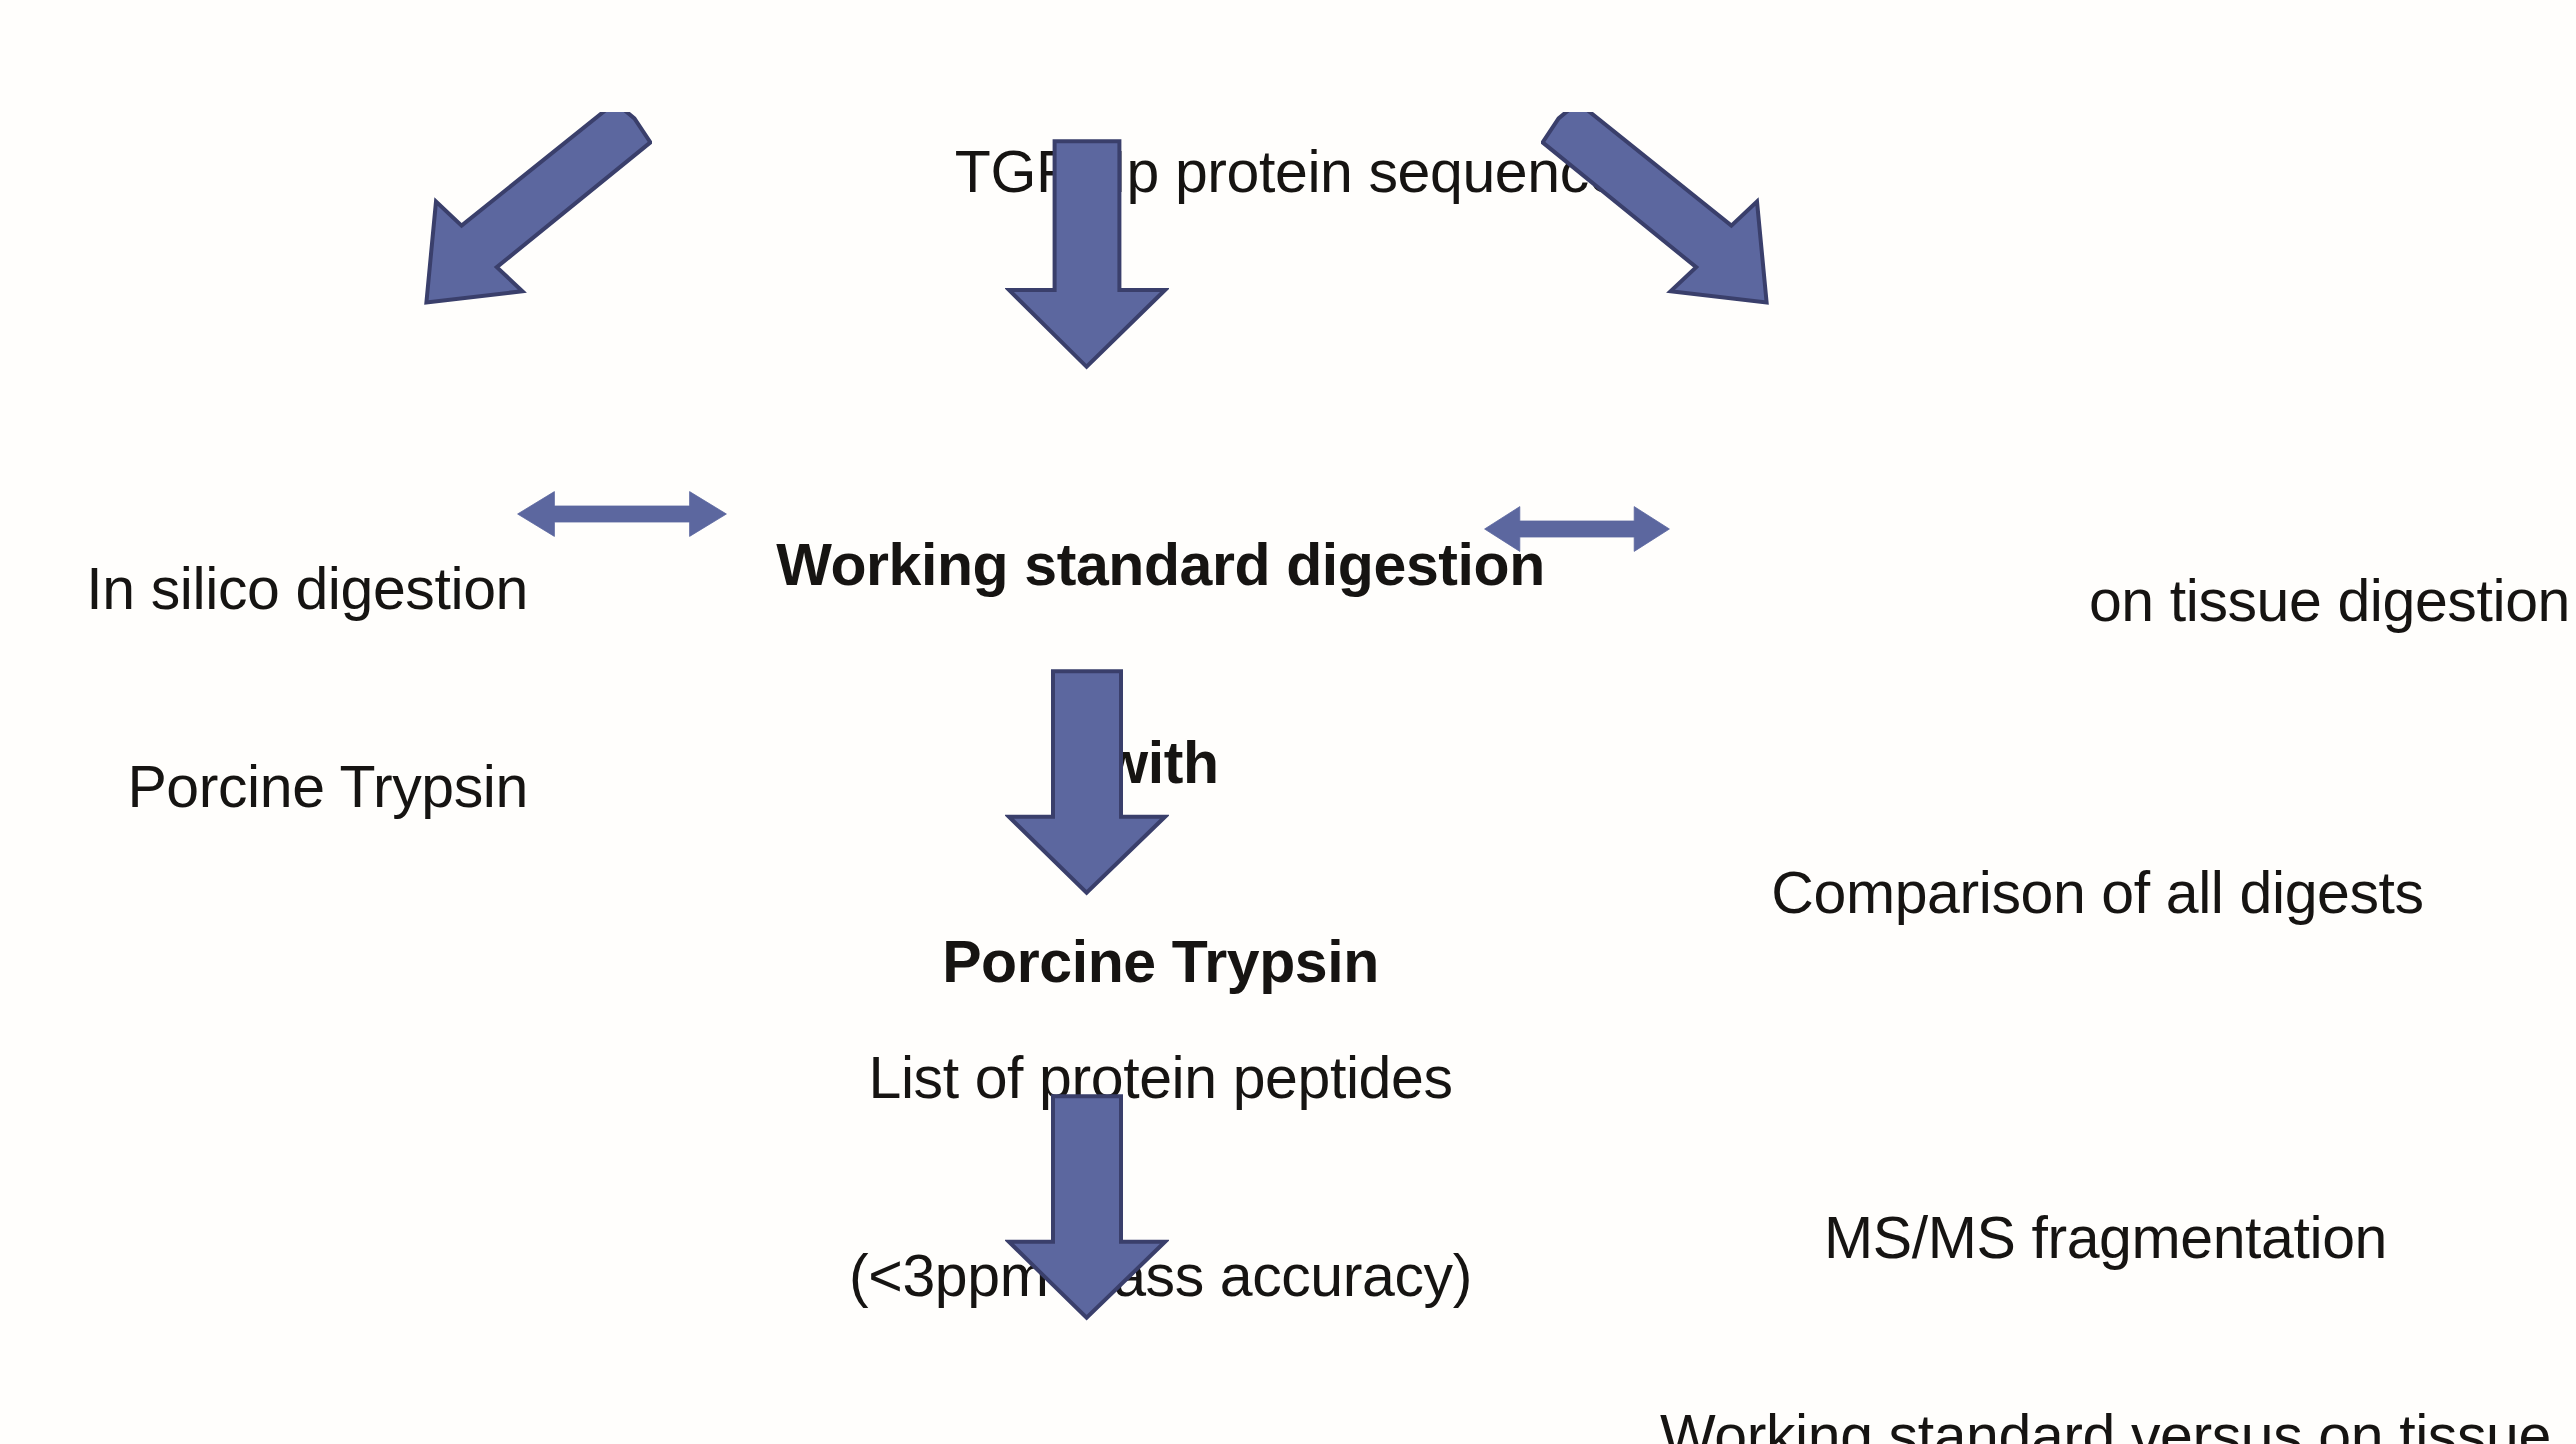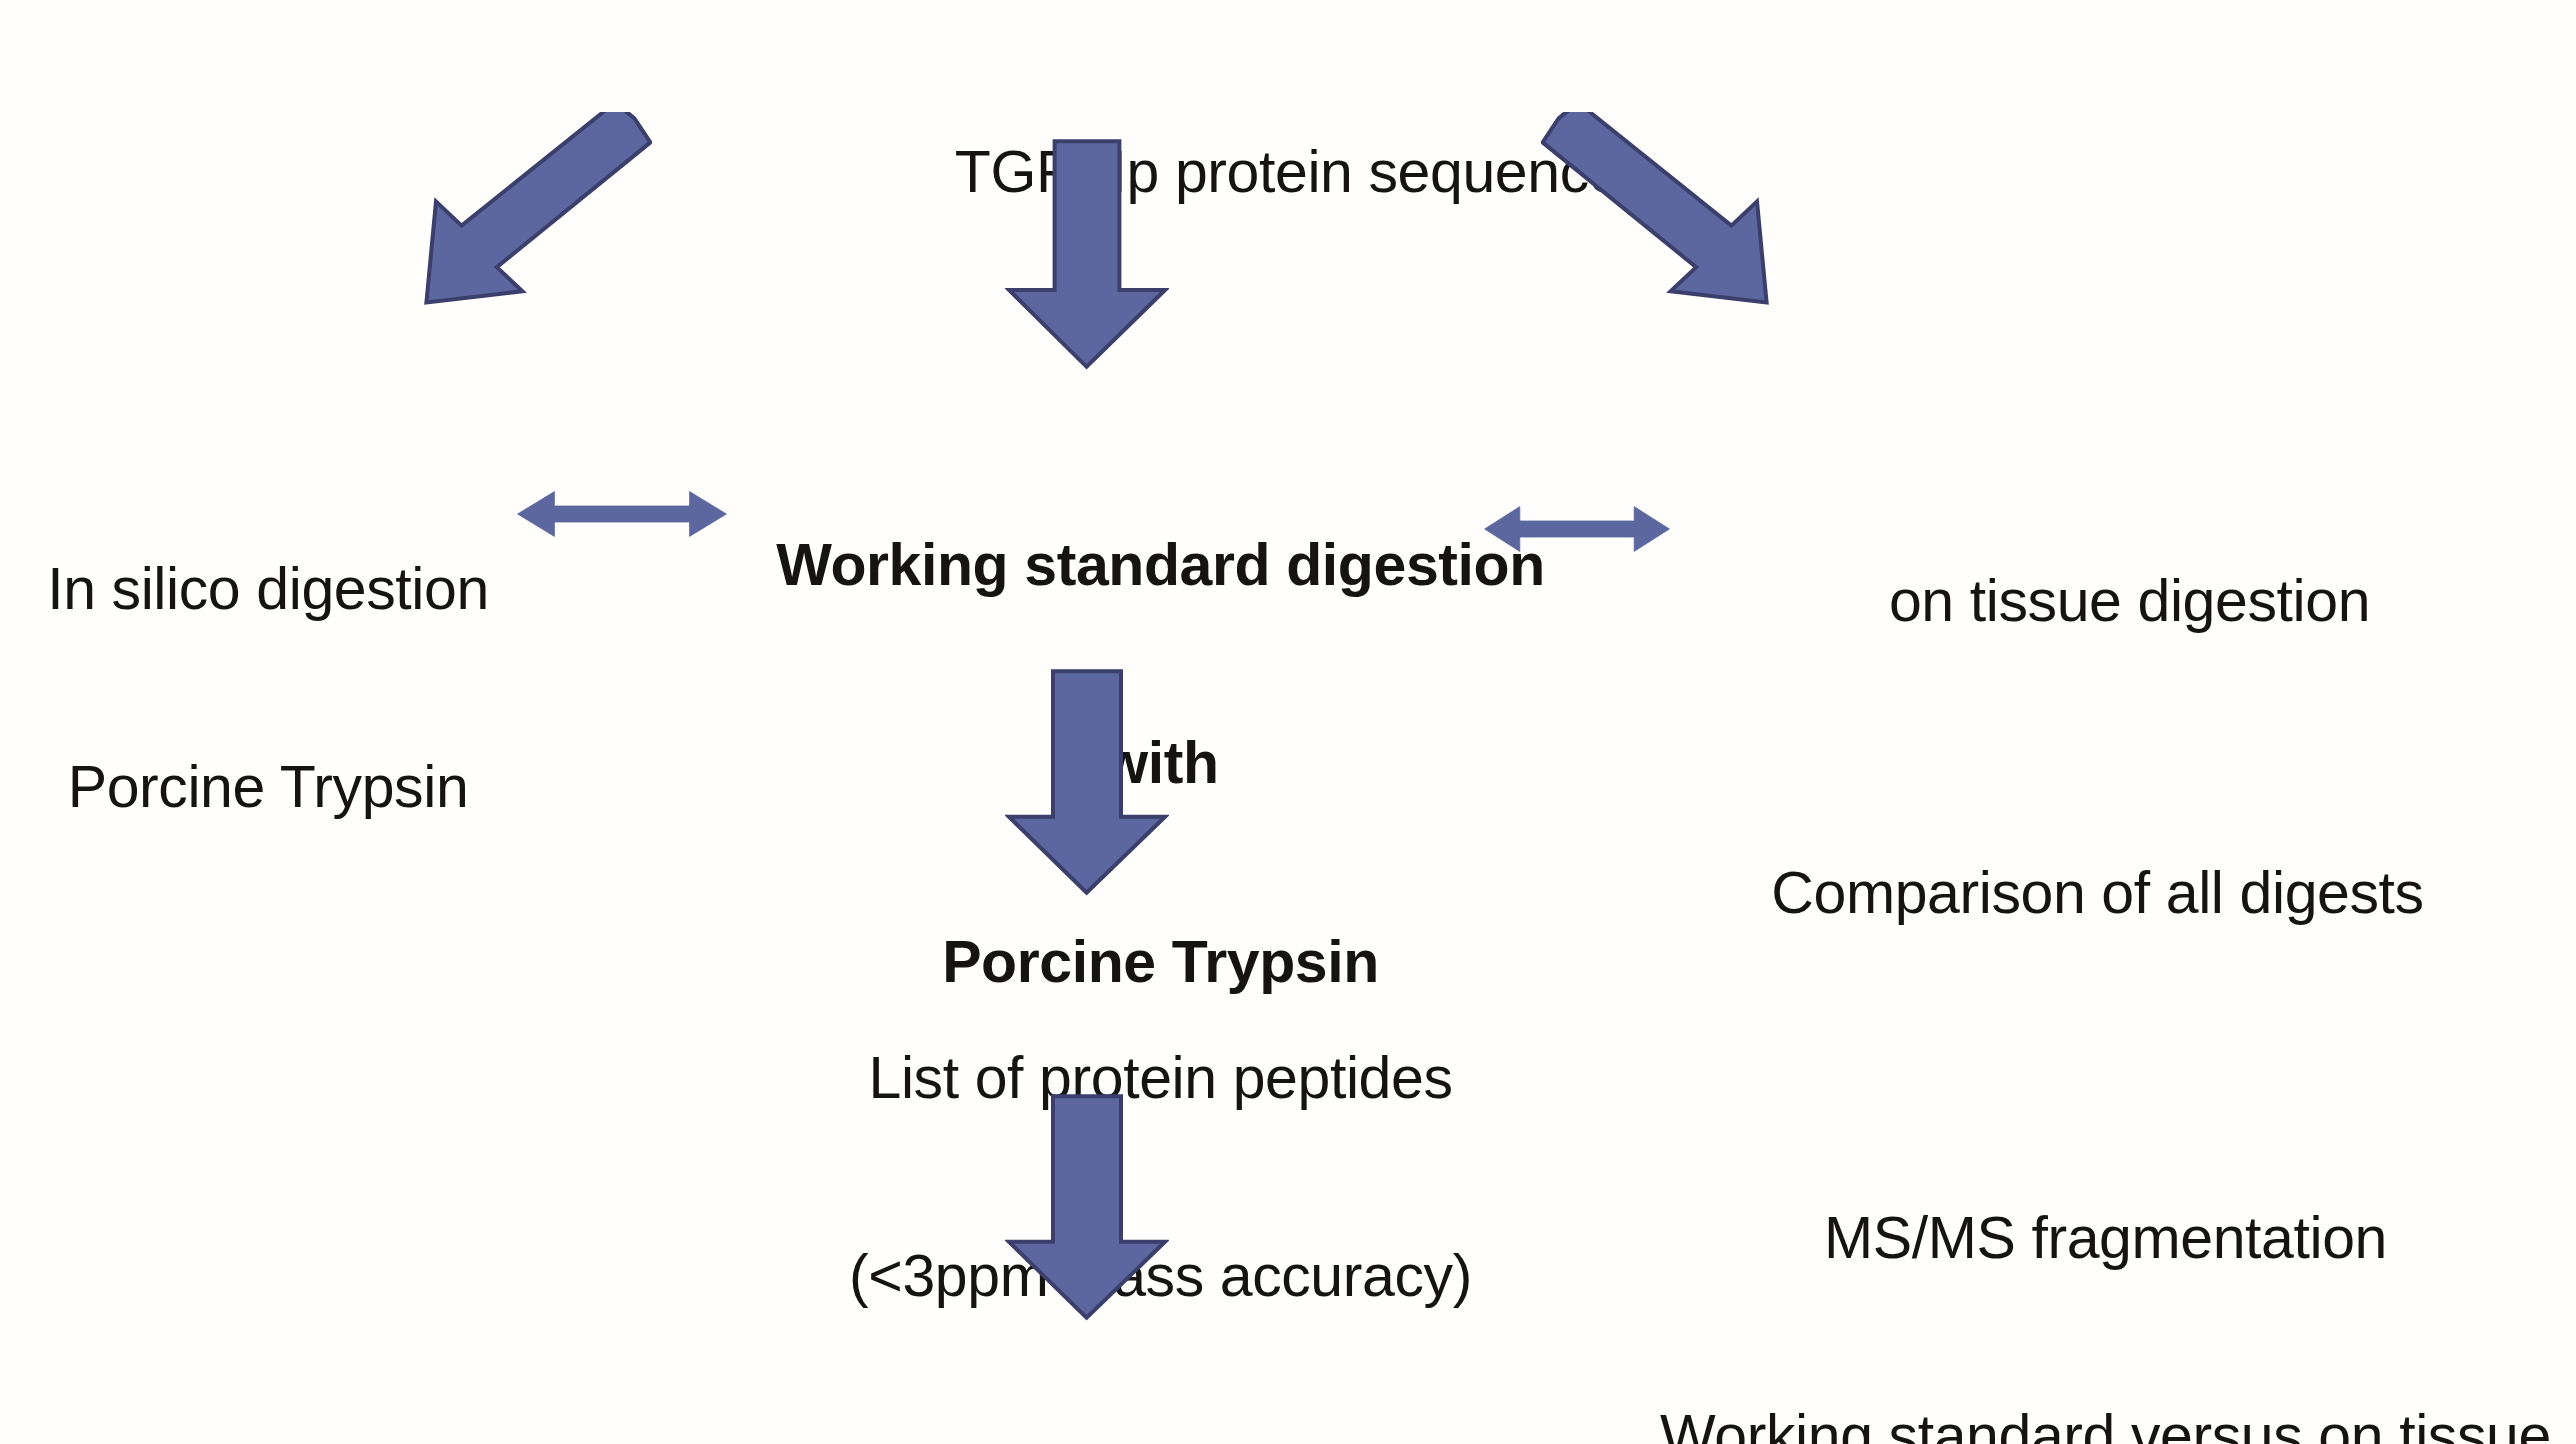--- a/index.html
+++ b/index.html
@@ -28,31 +28,31 @@
   .lbl-line { display: block; }
 
   
   #title-text {
     left: 0; right: 0; top: 6.4px;
     font-size: 59px;
   }
   #in-silico-text {
     left: 8px; top: 424px; width: 520px;
     font-size: 59px;
-    text-align: center;
+    text-align: right;
   }
   #working-standard-text {
     left: 712px; top: 400px; width: 897px;
     font-size: 59px;
     font-weight: bold;
   }
   #on-tissue-text {
     left: 1689px; top: 436px; width: 881px;
     font-size: 59px;
-    text-align: center;
+    text-align: right;
   }
   #comparison-text {
     left: 1649px; top: 728px; width: 897px;
     font-size: 59px;
     text-align: center;
   }
   #common-peptides-text {
     left: 712px; top: 913px; width: 897px;
     font-size: 59px;
   }

